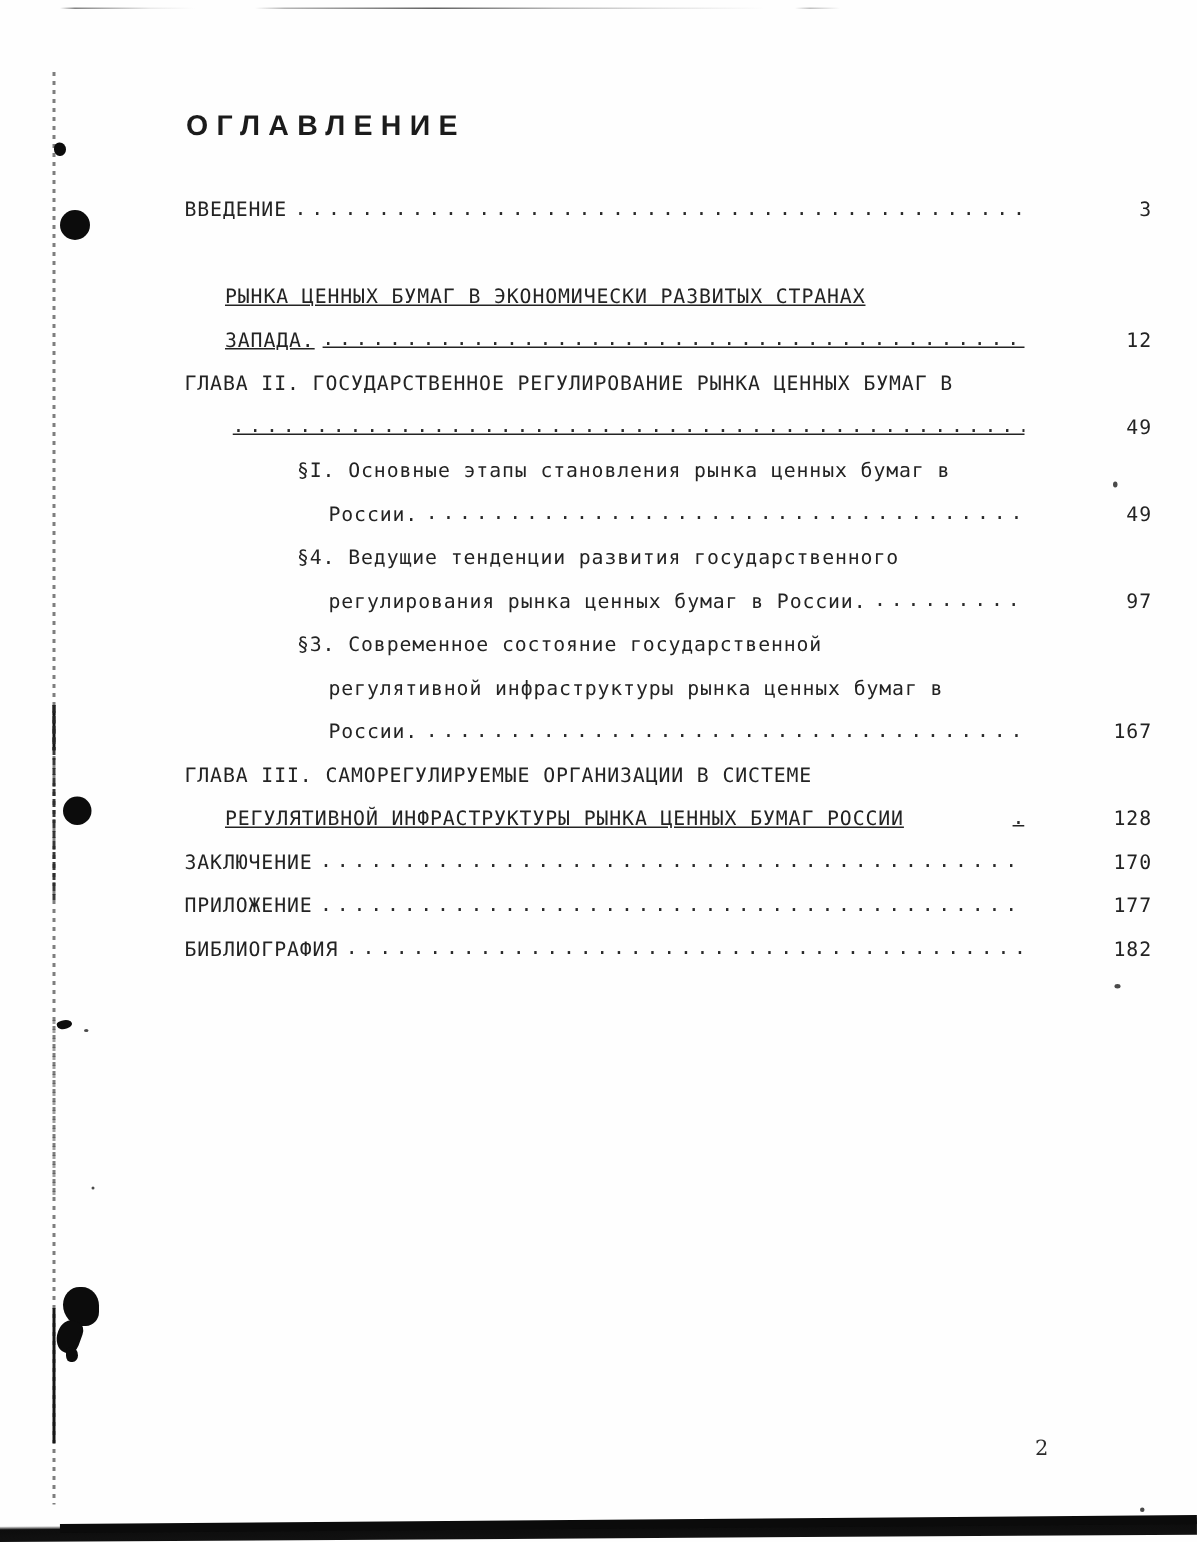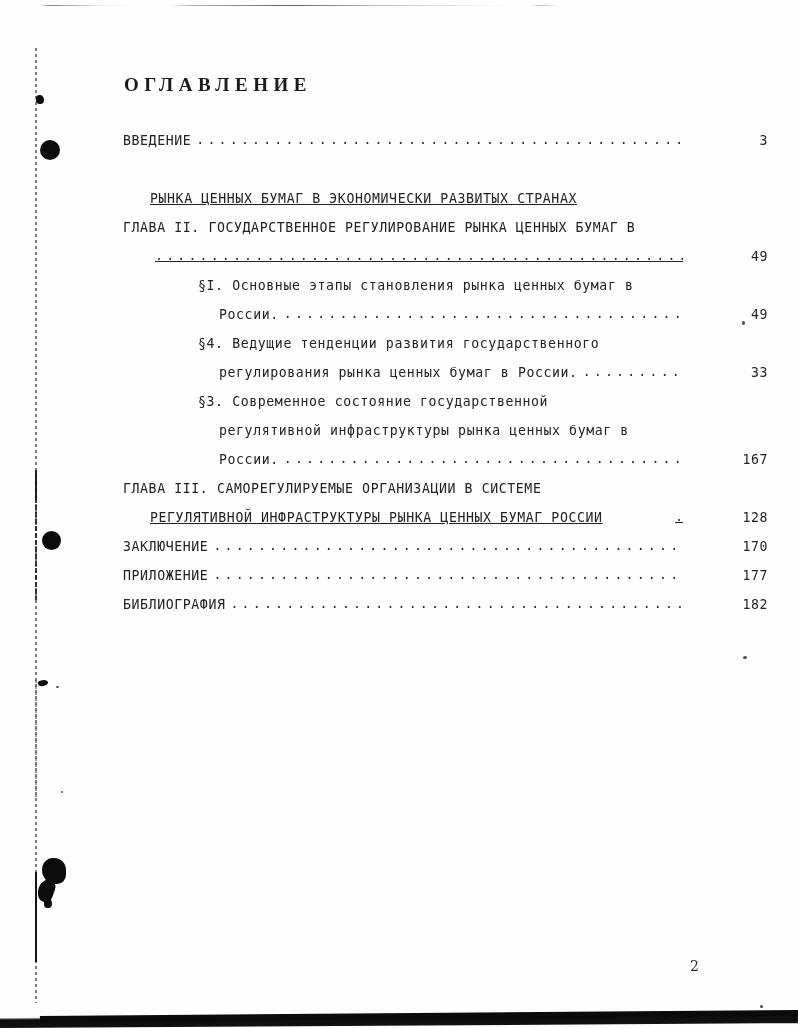--- a/index.html
+++ b/index.html
@@ -142,21 +142,21 @@
     left: 0;
     top: 0;
     width: 798px;
     height: 1028px;
   }
 
   .toc-title {
     position: absolute;
     left: 124px;
     top: 74px;
-    font-family: Liberation Serif, serif;
+    font-family: Liberation Sans, sans-serif;
     font-size: 19px;
     font-weight: 700;
     letter-spacing: 5.5px;
     color: #1b1b1b;
   }
 
   .toc-list {
     position: absolute;
     left: 0;
     top: 126px;
@@ -273,20 +273,25 @@
         </div>
         <div class="toc-line ind-0">
           <span class="dots short"></span>
           <span class="page-num"><span></span></span>
         </div>
         <div class="toc-line ind-1">
           <span class="lead-in">РЫНКА ЦЕННЫХ БУМАГ В ЭКОНОМИЧЕСКИ РАЗВИТЫХ СТРАНАХ</span>
           <span class="dots short"></span>
           <span class="page-num"><span></span></span>
         </div>
+        <div class="toc-line ind-1">
+          <span class="lead-in">ЗАПАДА.</span>
+          <span class="dots"></span>
+          <span class="page-num"><span>12</span></span>
+        </div>
         <div class="toc-line ind-0">
           <span class="lead-in">ГЛАВА II. ГОСУДАРСТВЕННОЕ РЕГУЛИРОВАНИЕ РЫНКА ЦЕННЫХ БУМАГ В</span>
           <span class="dots short"></span>
           <span class="page-num"><span></span></span>
         </div>
         <div class="toc-line ind-1">
           <span class="dots"></span>
           <span class="page-num"><span>49</span></span>
         </div>
         <div class="toc-line ind-2">
@@ -300,21 +305,21 @@
           <span class="page-num"><span>49</span></span>
         </div>
         <div class="toc-line ind-2">
           <span class="lead-in">§4. Ведущие тенденции развития государственного</span>
           <span class="dots short"></span>
           <span class="page-num"><span></span></span>
         </div>
         <div class="toc-line ind-3">
           <span class="lead-in">регулирования рынка ценных бумаг в России.</span>
           <span class="dots"></span>
-          <span class="page-num"><span>33</span></span>
+          <span class="page-num"><span>97</span></span>
         </div>
         <div class="toc-line ind-2">
           <span class="lead-in">§3. Современное состояние государственной</span>
           <span class="dots short"></span>
           <span class="page-num"><span></span></span>
         </div>
         <div class="toc-line ind-3">
           <span class="lead-in">регулятивной инфраструктуры рынка ценных бумаг в</span>
           <span class="dots short"></span>
           <span class="page-num"><span></span></span>

